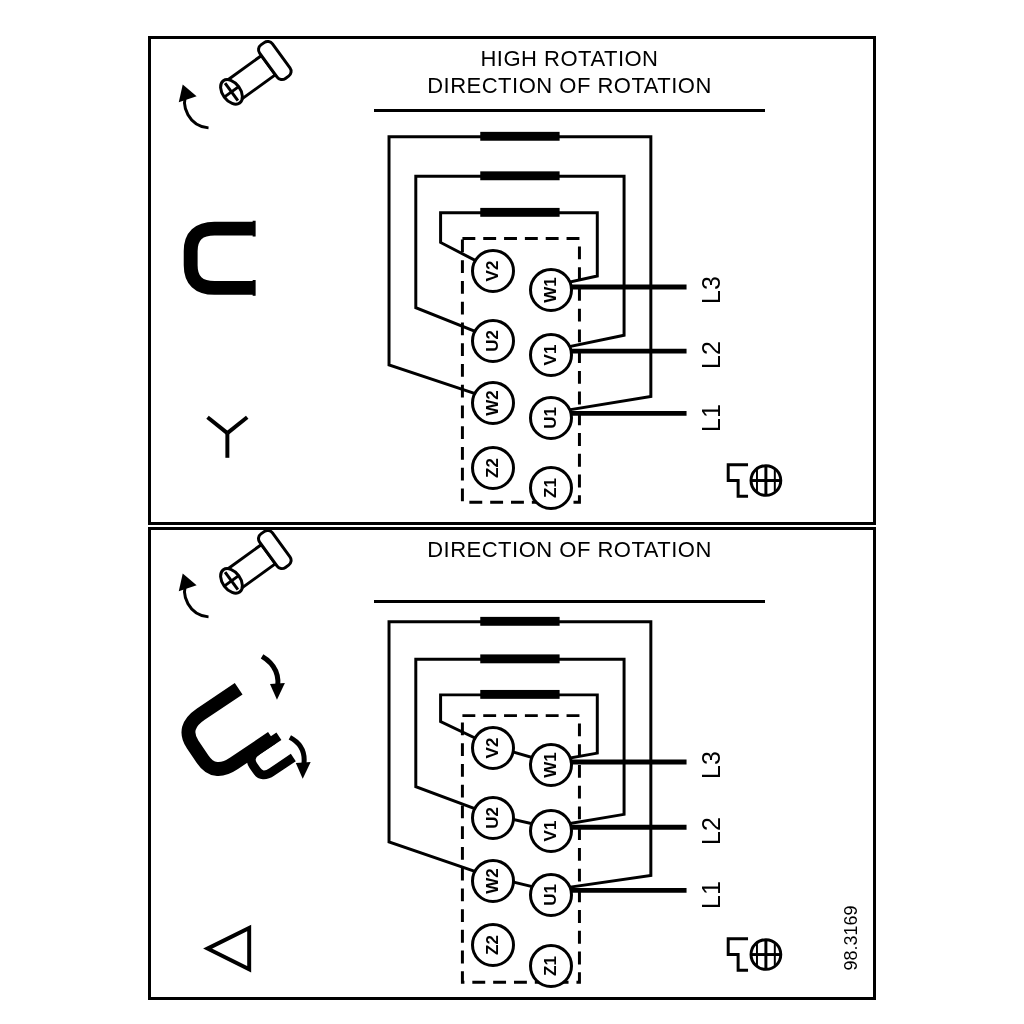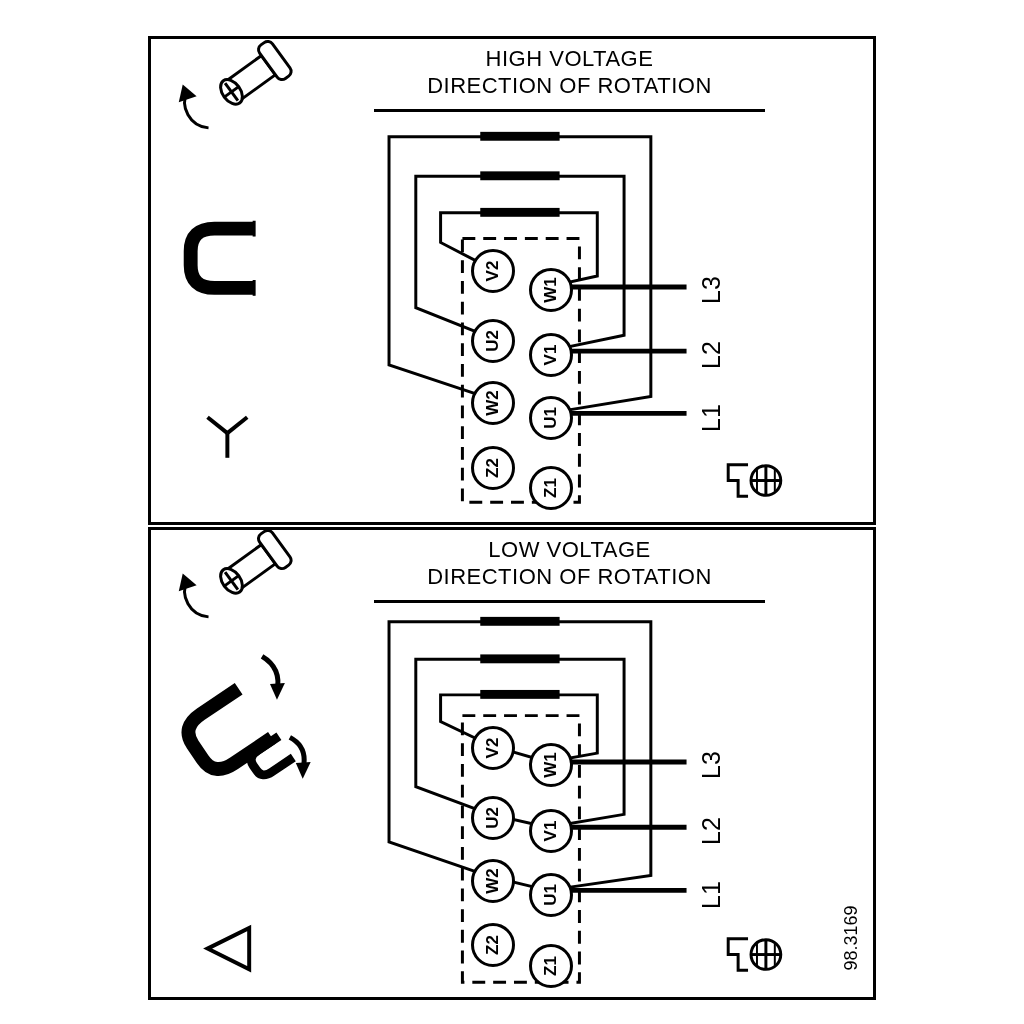--- a/index.html
+++ b/index.html
@@ -89,21 +89,21 @@
         <path d="M 602 431 L 582 431 L 582 447 L 592 447 L 592 463 L 602 463"></path>
         <circle cx="620" cy="447" r="15" fill="#fff"></circle>
         <line x1="620" y1="432" x2="620" y2="462"></line>
         <line x1="605" y1="447" x2="635" y2="447"></line>
         <line x1="611" y1="436" x2="611" y2="458" stroke-width="2"></line>
         <line x1="629" y1="436" x2="629" y2="458" stroke-width="2"></line>
       </g>
     </svg>
 
     <div class="panel-title">
-      <div>HIGH VOLTAGE</div>
+      <div>HIGH ROTATION</div>
       <div>DIRECTION OF ROTATION</div>
     </div>
     <div class="title-rule"></div>
 
     <div class="terminal" style="left:320px;top:210px;">
         <span class="tlabel">V2</span>
       </div>
     <div class="terminal" style="left:320px;top:280px;">
         <span class="tlabel">U2</span>
       </div>
@@ -193,21 +193,20 @@
         <path d="M 602 414 L 582 414 L 582 430 L 592 430 L 592 446 L 602 446"></path>
         <circle cx="620" cy="430" r="15" fill="#fff"></circle>
         <line x1="620" y1="415" x2="620" y2="445"></line>
         <line x1="605" y1="430" x2="635" y2="430"></line>
         <line x1="611" y1="419" x2="611" y2="441" stroke-width="2"></line>
         <line x1="629" y1="419" x2="629" y2="441" stroke-width="2"></line>
       </g>
     </svg>
 
     <div class="panel-title">
-      <div>LOW VOLTAGE</div>
       <div>DIRECTION OF ROTATION</div>
     </div>
     <div class="title-rule"></div>
 
     <div class="terminal" style="left:320px;top:196px;">
         <span class="tlabel">V2</span>
       </div>
     <div class="terminal" style="left:320px;top:266px;">
         <span class="tlabel">U2</span>
       </div>

